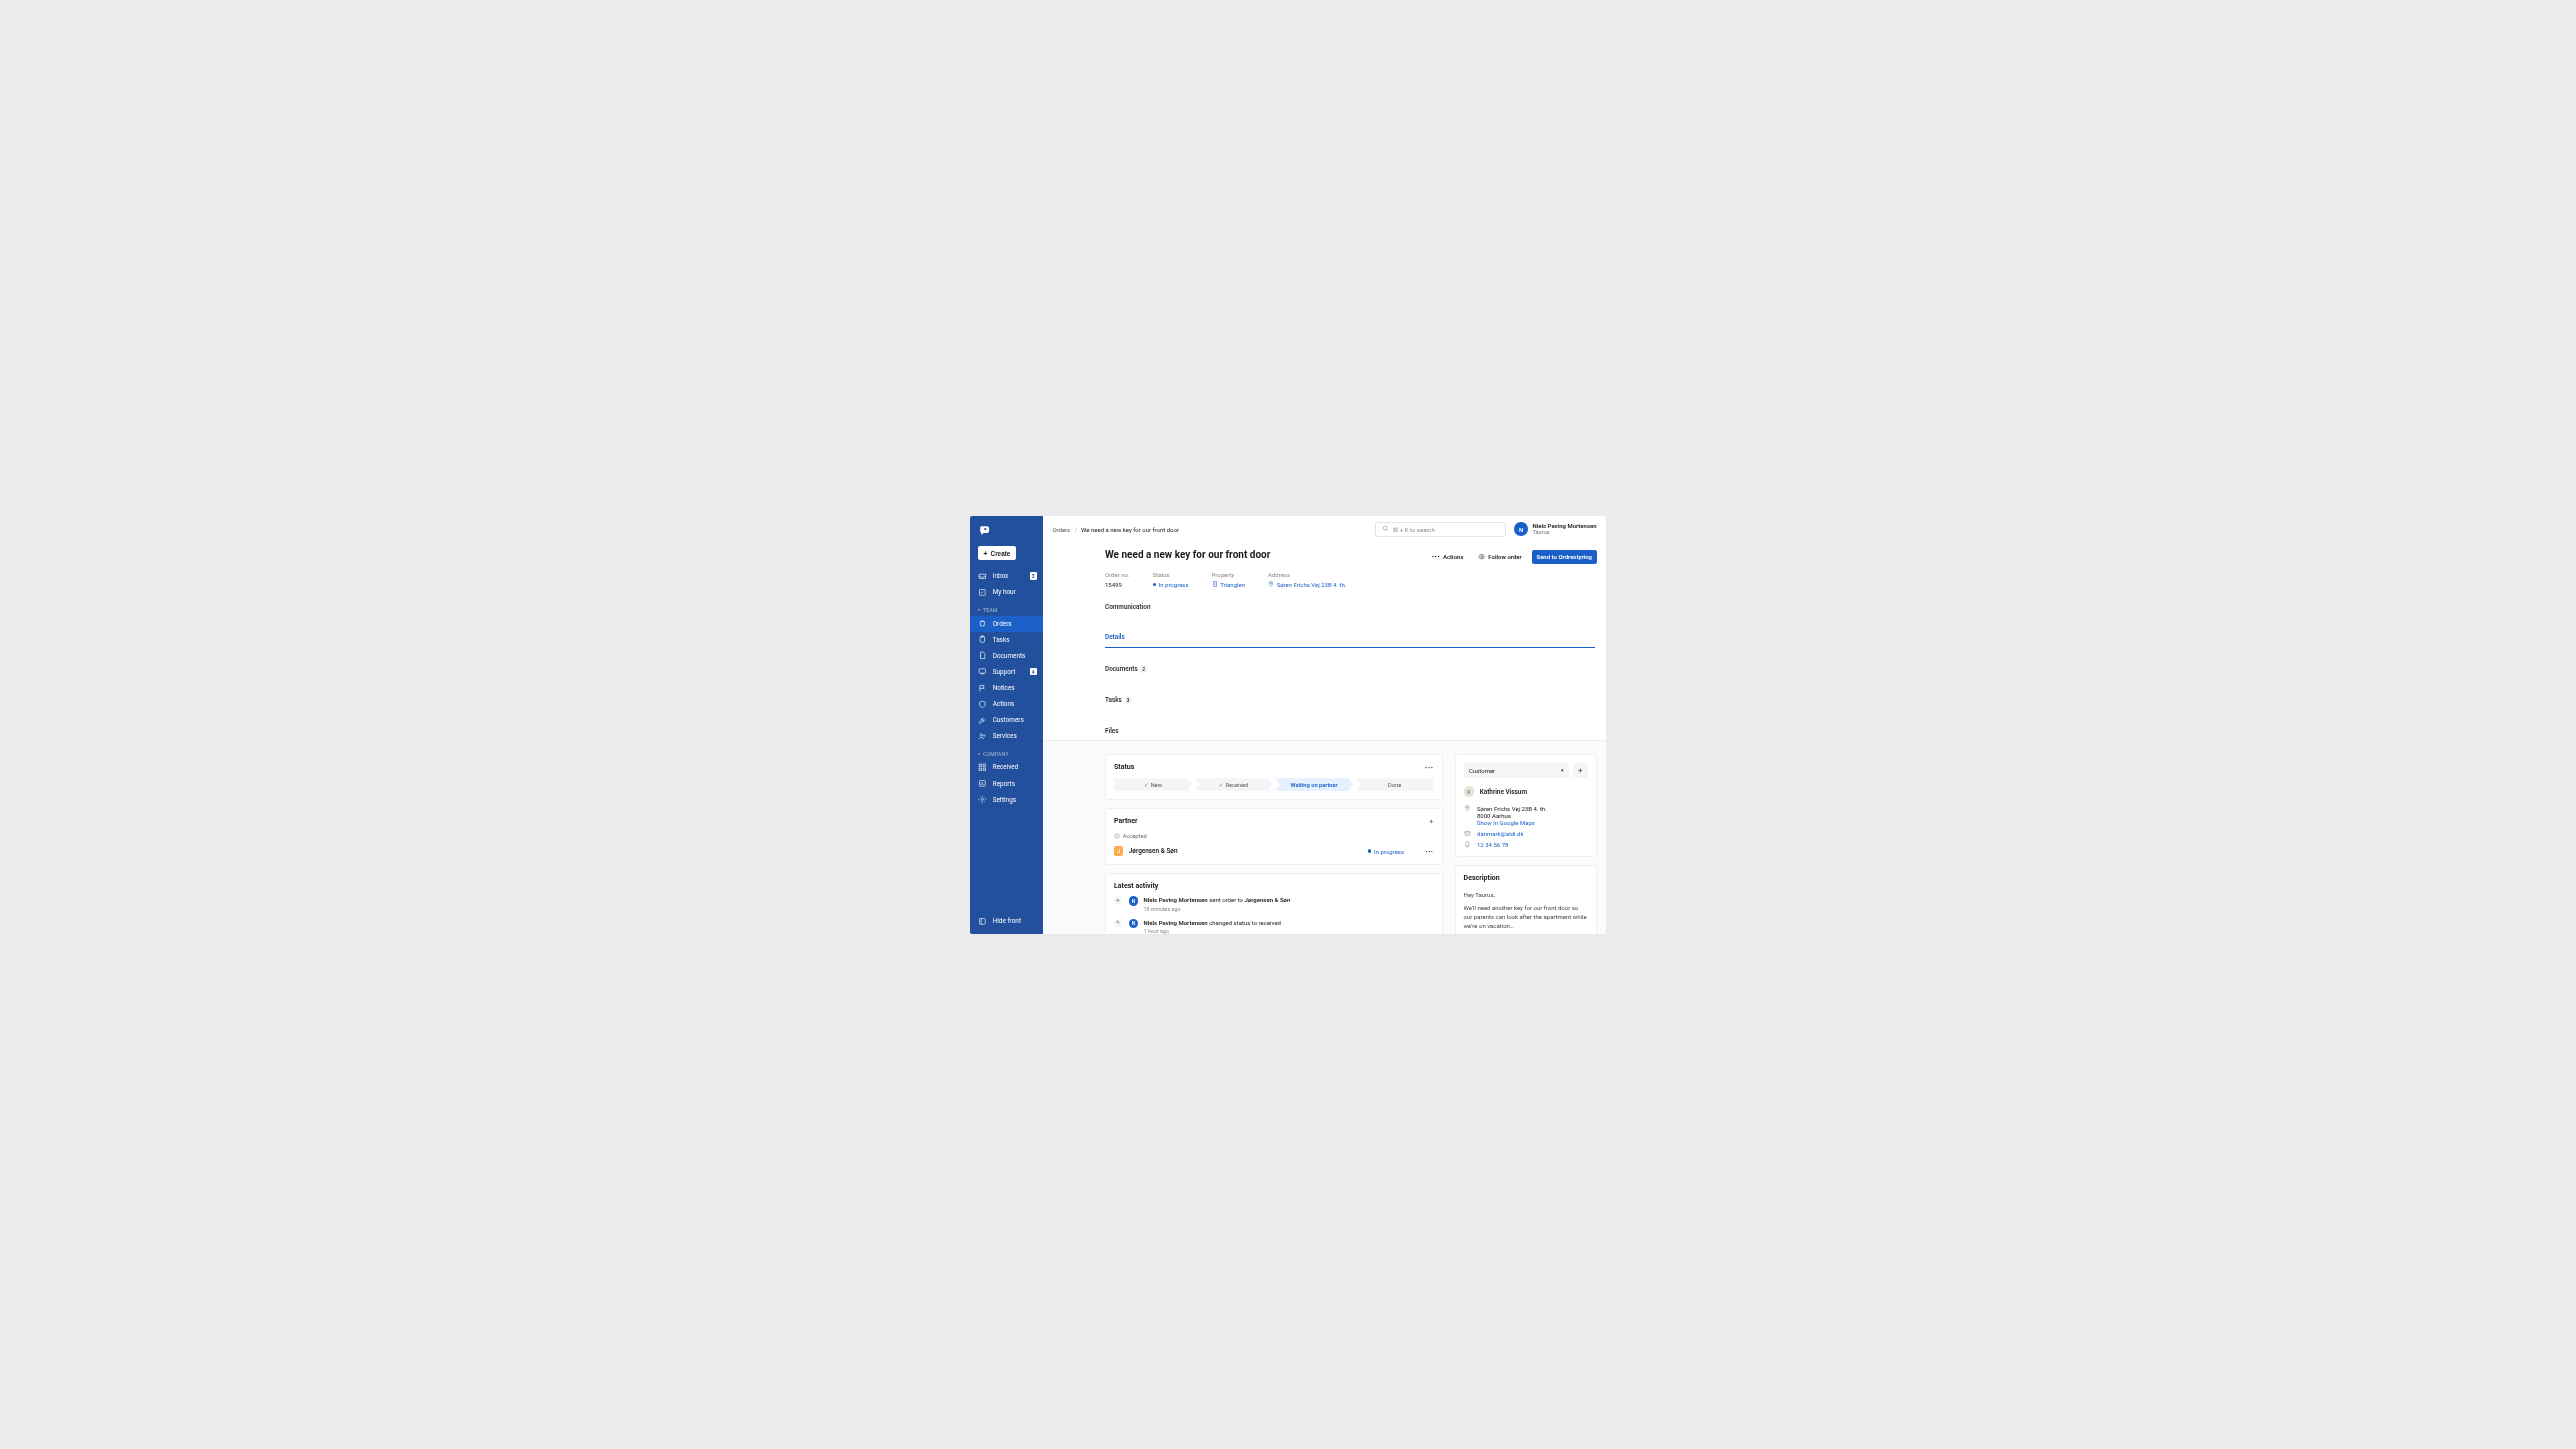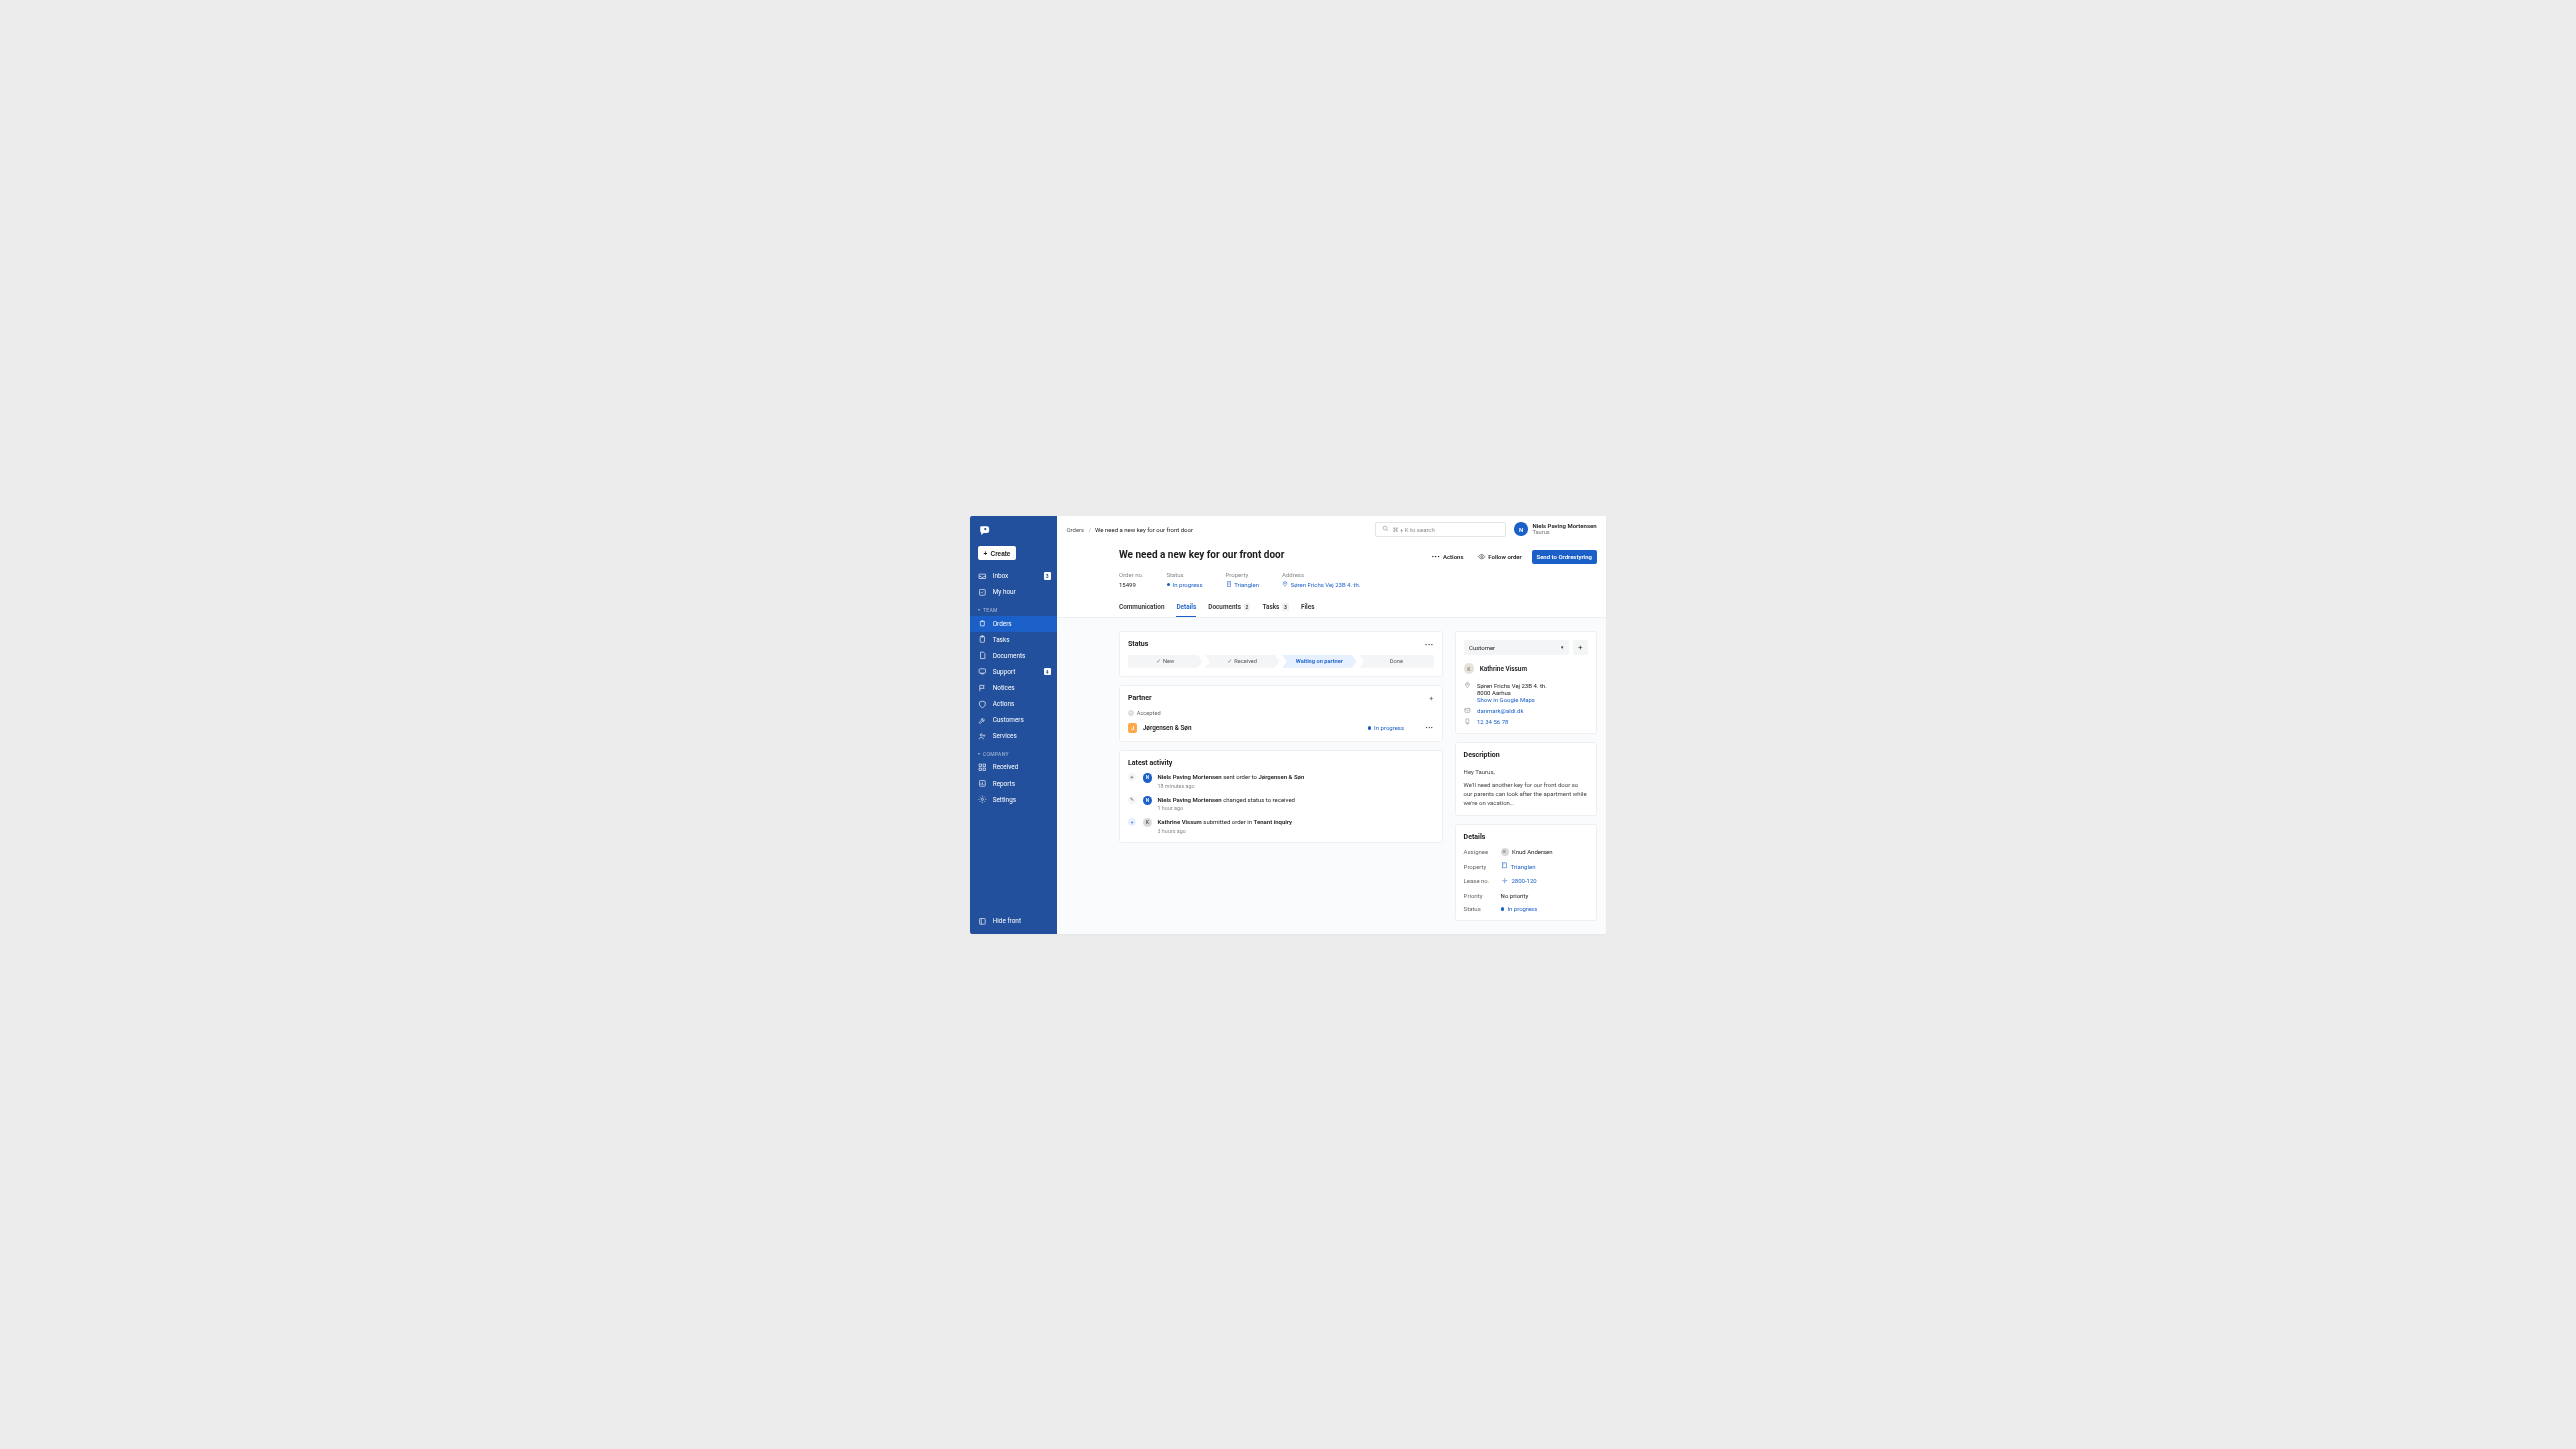--- a/index.html
+++ b/index.html
@@ -18,21 +18,21 @@
     width: 636px;
     height: 418px;
     background: #fff;
     display: flex;
     border-radius: 2px;
     overflow: hidden;
     box-shadow: 0 0.7px 2px rgba(0,0,0,0.03);
   }
   
   .sidebar {
-    width: 87px;
+    width: 73px;
     background: #23509C;
     color: #fff;
     display: flex;
     flex-direction: column;
     padding: 8px 0 0 0;
     font-size: 6.4px;
   }
   .logo {
     width: 13.4px; height: 13.4px;
     margin-left: 8px;
@@ -175,20 +175,21 @@
   .meta-col .lbl { color: #888; margin-bottom: 2.7px; }
   .meta-col .val { display: flex; align-items: center; gap: 2.7px; }
   .link { color: #1B60C8; cursor: pointer; }
   .dot { width: 3.4px; height: 3.4px; border-radius: 50%; background: #1B60C8; display: inline-block; }
   
   .tabs {
     display: flex;
     gap: 12px;
     padding: 0 11px 0 62px;
     border-bottom: 0.7px solid #EDEFF2;
+    flex-direction: column;
   }
   .tab {
     font-size: 6.4px;
     font-weight: 600;
     padding: 5.4px 0;
     color: #333;
     cursor: pointer;
     display: flex; align-items: center; gap: 2.7px;
   }
   .tab.active { color: #1B60C8; border-bottom: 1.3px solid #1B60C8; }

